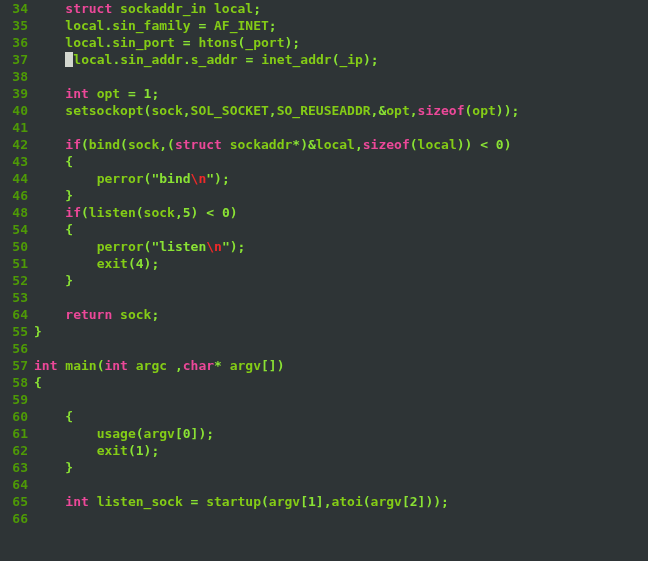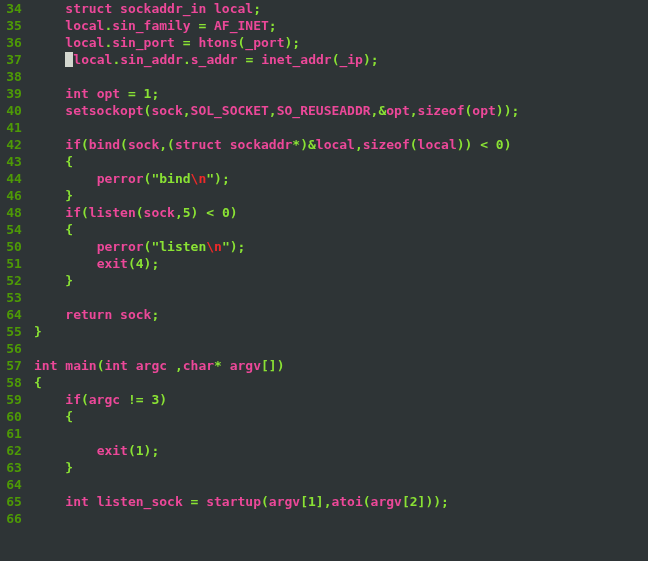--- a/index.html
+++ b/index.html
@@ -17,37 +17,37 @@
   .editor {
     display: flex;
     flex-direction: column;
   }
   .line {
     display: flex;
     white-space: pre;
   }
   .gutter {
     width: 28px;
-    text-align: center;
+    text-align: right;
     padding-right: 2px;
     color: #4e9a06;
     user-select: none;
   }
   .code {
     padding-left: 4px;
   }
   .cursor {
     background: #d3d7cf;
     display: inline-block;
     width: 8px;
     height: 15px;
     vertical-align: text-top;
   }
   .t-kw   { color: #ec4899; }
-  .t-id   { color: #ec4899; }
+  .t-id   { color: #84cc16; }
   .t-str  { color: #8ae234; }
   .t-esc  { color: #ef2929; }
   .t-num  { color: #8ae234; }
   .t-punc { color: #8ae234; }
   .t-plain{ color: #8ae234; }
 </style>
 </head>
 <body>
 
 <div class="editor" id="editor">
@@ -67,21 +67,21 @@
     <div class="line"><span class="gutter">54</span><span class="code"><span class="t-plain">    </span><span class="t-punc">{</span></span></div>
     <div class="line"><span class="gutter">50</span><span class="code"><span class="t-plain">        </span><span class="t-id">perror</span><span class="t-punc">(</span><span class="t-str">"listen</span><span class="t-esc">\n</span><span class="t-str">"</span><span class="t-punc">)</span><span class="t-punc">;</span></span></div>
     <div class="line"><span class="gutter">51</span><span class="code"><span class="t-plain">        </span><span class="t-id">exit</span><span class="t-punc">(</span><span class="t-num">4</span><span class="t-punc">)</span><span class="t-punc">;</span></span></div>
     <div class="line"><span class="gutter">52</span><span class="code"><span class="t-plain">    </span><span class="t-punc">}</span></span></div>
     <div class="line"><span class="gutter">53</span><span class="code"><span class="t-plain"></span></span></div>
     <div class="line"><span class="gutter">64</span><span class="code"><span class="t-plain">    </span><span class="t-kw">return</span><span class="t-plain"> </span><span class="t-id">sock</span><span class="t-punc">;</span></span></div>
     <div class="line"><span class="gutter">55</span><span class="code"><span class="t-plain"></span><span class="t-punc">}</span></span></div>
     <div class="line"><span class="gutter">56</span><span class="code"><span class="t-plain"></span></span></div>
     <div class="line"><span class="gutter">57</span><span class="code"><span class="t-plain"></span><span class="t-kw">int</span><span class="t-plain"> </span><span class="t-id">main</span><span class="t-punc">(</span><span class="t-kw">int</span><span class="t-plain"> </span><span class="t-id">argc</span><span class="t-plain"> </span><span class="t-punc">,</span><span class="t-kw">char</span><span class="t-punc">*</span><span class="t-plain"> </span><span class="t-id">argv</span><span class="t-punc">[</span><span class="t-punc">]</span><span class="t-punc">)</span></span></div>
     <div class="line"><span class="gutter">58</span><span class="code"><span class="t-plain"></span><span class="t-punc">{</span></span></div>
-    <div class="line"><span class="gutter">59</span><span class="code"><span class="t-plain">    </span><span class="t-kw">if</span><span class="t-punc">(</span><span class="t-id">argc</span><span class="t-plain"> </span><span class="t-punc">!=</span><span class="t-plain"> </span><span class="t-num">3</span><span class="t-punc">)</span></span></div>
+    <div class="line"><span class="gutter">59</span></div>
     <div class="line"><span class="gutter">60</span><span class="code"><span class="t-plain">    </span><span class="t-punc">{</span></span></div>
-    <div class="line"><span class="gutter">61</span></div>
+    <div class="line"><span class="gutter">61</span><span class="code"><span class="t-plain">        </span><span class="t-id">usage</span><span class="t-punc">(</span><span class="t-id">argv</span><span class="t-punc">[</span><span class="t-num">0</span><span class="t-punc">]</span><span class="t-punc">)</span><span class="t-punc">;</span></span></div>
     <div class="line"><span class="gutter">62</span><span class="code"><span class="t-plain">        </span><span class="t-id">exit</span><span class="t-punc">(</span><span class="t-num">1</span><span class="t-punc">)</span><span class="t-punc">;</span></span></div>
     <div class="line"><span class="gutter">63</span><span class="code"><span class="t-plain">    </span><span class="t-punc">}</span></span></div>
     <div class="line"><span class="gutter">64</span><span class="code"><span class="t-plain"></span></span></div>
     <div class="line"><span class="gutter">65</span><span class="code"><span class="t-plain">    </span><span class="t-kw">int</span><span class="t-plain"> </span><span class="t-id">listen_sock</span><span class="t-plain"> </span><span class="t-punc">=</span><span class="t-plain"> </span><span class="t-id">startup</span><span class="t-punc">(</span><span class="t-id">argv</span><span class="t-punc">[</span><span class="t-num">1</span><span class="t-punc">]</span><span class="t-punc">,</span><span class="t-id">atoi</span><span class="t-punc">(</span><span class="t-id">argv</span><span class="t-punc">[</span><span class="t-num">2</span><span class="t-punc">]</span><span class="t-punc">)</span><span class="t-punc">)</span><span class="t-punc">;</span></span></div>
     <div class="line"><span class="gutter">66</span><span class="code"><span class="t-plain"></span></span></div>
   </div>
 
 </body></html>

